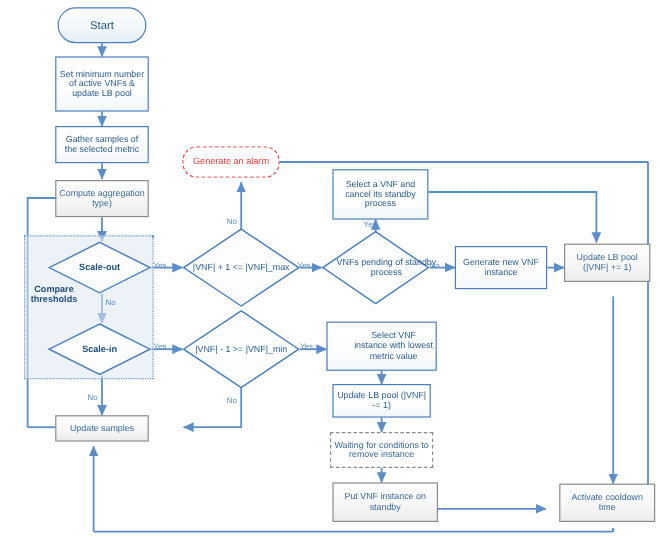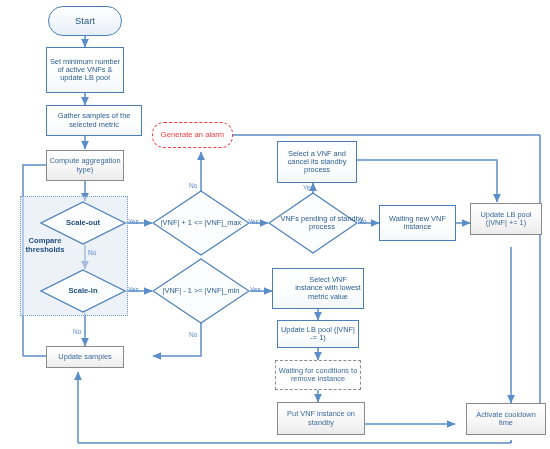--- a/index.html
+++ b/index.html
@@ -116,21 +116,21 @@
   <div class="group-label" style="left:22px;top:236px;width:46px;">Compare thresholds</div>
 
   <div class="node terminator" style="left:48px;top:6px;width:74px;height:30px;">
     <span>Start</span>
   </div>
 
   <div class="node proc-blue" style="left:46px;top:47px;width:78px;height:46px;">
     <span>Set minimum number of active VNFs &amp; update LB pool</span>
   </div>
 
-  <div class="node proc-blue" style="left:46px;top:105px;width:96px;height:31px;">
+  <div class="node proc-blue" style="left:46px;top:105px;width:78px;height:31px;">
     <span>Gather samples of the selected metric</span>
   </div>
 
   <div class="node proc-gray" style="left:46px;top:150px;width:78px;height:31px;">
     <span>Compute aggregation type)</span>
   </div>
 
   <div class="node alarm" style="left:152px;top:122px;width:81px;height:26px;border-radius:12px;">
     <span>Generate an alarm</span>
   </div>
@@ -168,21 +168,21 @@
       <polygon points="45,1 89,31 45,61 1,31" fill="#fbfdff" stroke="#4a7ebb" stroke-width="1.2"></polygon>
     </svg>
     <div class="lbl" style="padding:0 9px;">VNFs pending of standby process</div>
   </div>
 
   <div class="node proc-blue" style="left:277px;top:141px;width:80px;height:42px;">
     <span>Select a VNF and cancel its standby process</span>
   </div>
 
   <div class="node proc-blue" style="left:379px;top:205px;width:77px;height:36px;">
-    <span>Waiting new VNF instance</span>
+    <span>Generate new VNF instance</span>
   </div>
 
   <div class="node proc-gray" style="left:470px;top:203px;width:72px;height:32px;">
     <span>Update LB pool (|VNF| += 1)</span>
   </div>
 
   <div class="node proc-blue" style="left:272px;top:268px;width:92px;height:41px;padding-left:20px;">
     <span>Select VNF instance with lowest metric value</span>
   </div>
 

